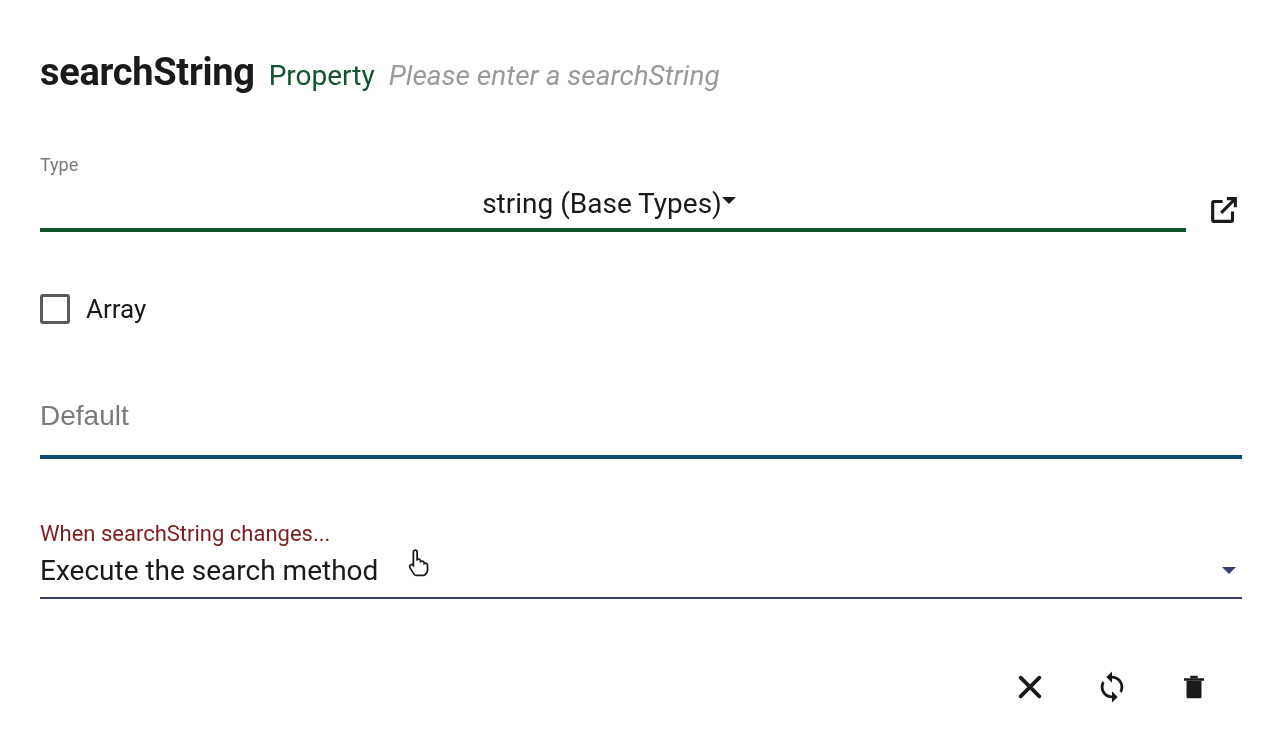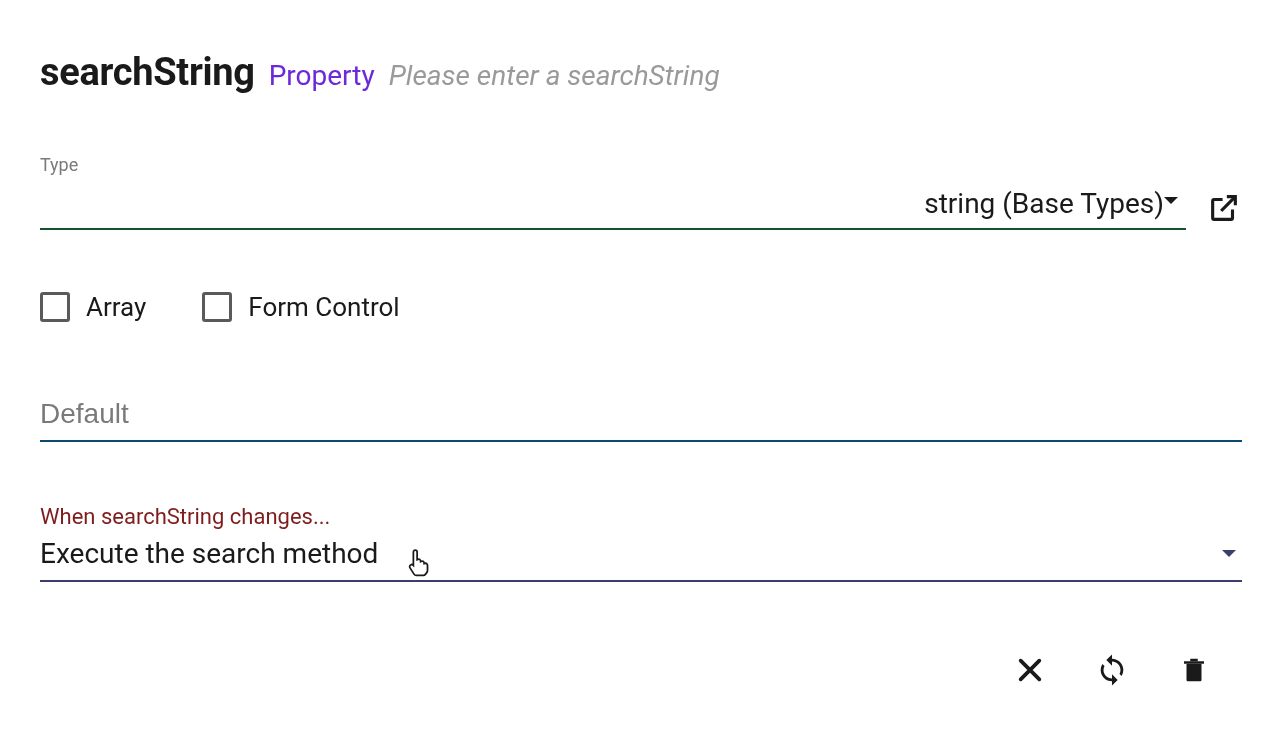--- a/index.html
+++ b/index.html
@@ -25,21 +25,21 @@
     margin-bottom: 60px;
   }
   .header-title {
     font-size: 38px;
     font-weight: 700;
     color: #1a1a1a;
     letter-spacing: -0.3px;
   }
   .header-subtitle {
     font-size: 28px;
-    color: #6d28d9;
+    color: #14532d;
     font-weight: 400;
   }
   .header-desc {
     font-size: 28px;
     color: #9a9a9a;
     font-style: italic;
     font-weight: 400;
   }
 
   
@@ -54,25 +54,25 @@
     position: relative;
   }
   .field-label {
     font-size: 18px;
     color: #7a7a7a;
     display: block;
     margin-bottom: 8px;
   }
   .select-wrap {
     position: relative;
-    border-bottom: 2px solid #14532d;
+    border-bottom: 4px solid #14532d;
     padding: 4px 0 8px 0;
     display: flex;
     align-items: center;
-    justify-content: flex-end;
+    justify-content: center;
   }
   .select-value {
     font-size: 28px;
     color: #1a1a1a;
   }
   .caret {
     width: 0;
     height: 0;
     border-left: 7px solid transparent;
     border-right: 7px solid transparent;
@@ -113,24 +113,24 @@
     color: #1a1a1a;
   }
 
   
   .default-field {
     margin-bottom: 62px;
   }
   .default-input {
     width: 100%;
     border: none;
-    border-bottom: 2px solid #0c4a6e;
-    font-size: 28px;
-    color: #1a1a1a;
-    padding: 6px 0 10px 0;
+    border-bottom: 4px solid #0c4a6e;
+    font-size: 28px;
+    color: #1a1a1a;
+    padding: 6px 0 23px 0;
     outline: none;
     background: transparent;
   }
   .default-input::placeholder {
     color: #7a7a7a;
   }
 
   
   .changes-field {
     margin-bottom: 70px;
@@ -213,24 +213,20 @@
       <path d="M10 14L20 4"></path>
     </svg>
   </div>
 </div>
 
 <div class="checkbox-row">
   <div class="checkbox-item">
     <span class="checkbox-box"></span>
     <span class="checkbox-label">Array</span>
   </div>
-  <div class="checkbox-item">
-    <span class="checkbox-box"></span>
-    <span class="checkbox-label">Form Control</span>
-  </div>
 </div>
 
 <div class="default-field">
   <input class="default-input" type="text" placeholder="Default" style="">
 </div>
 
 <div class="changes-field">
   <span class="changes-label">When searchString changes...</span>
   <div class="changes-select">
     <span class="changes-value">Execute the search method</span>

